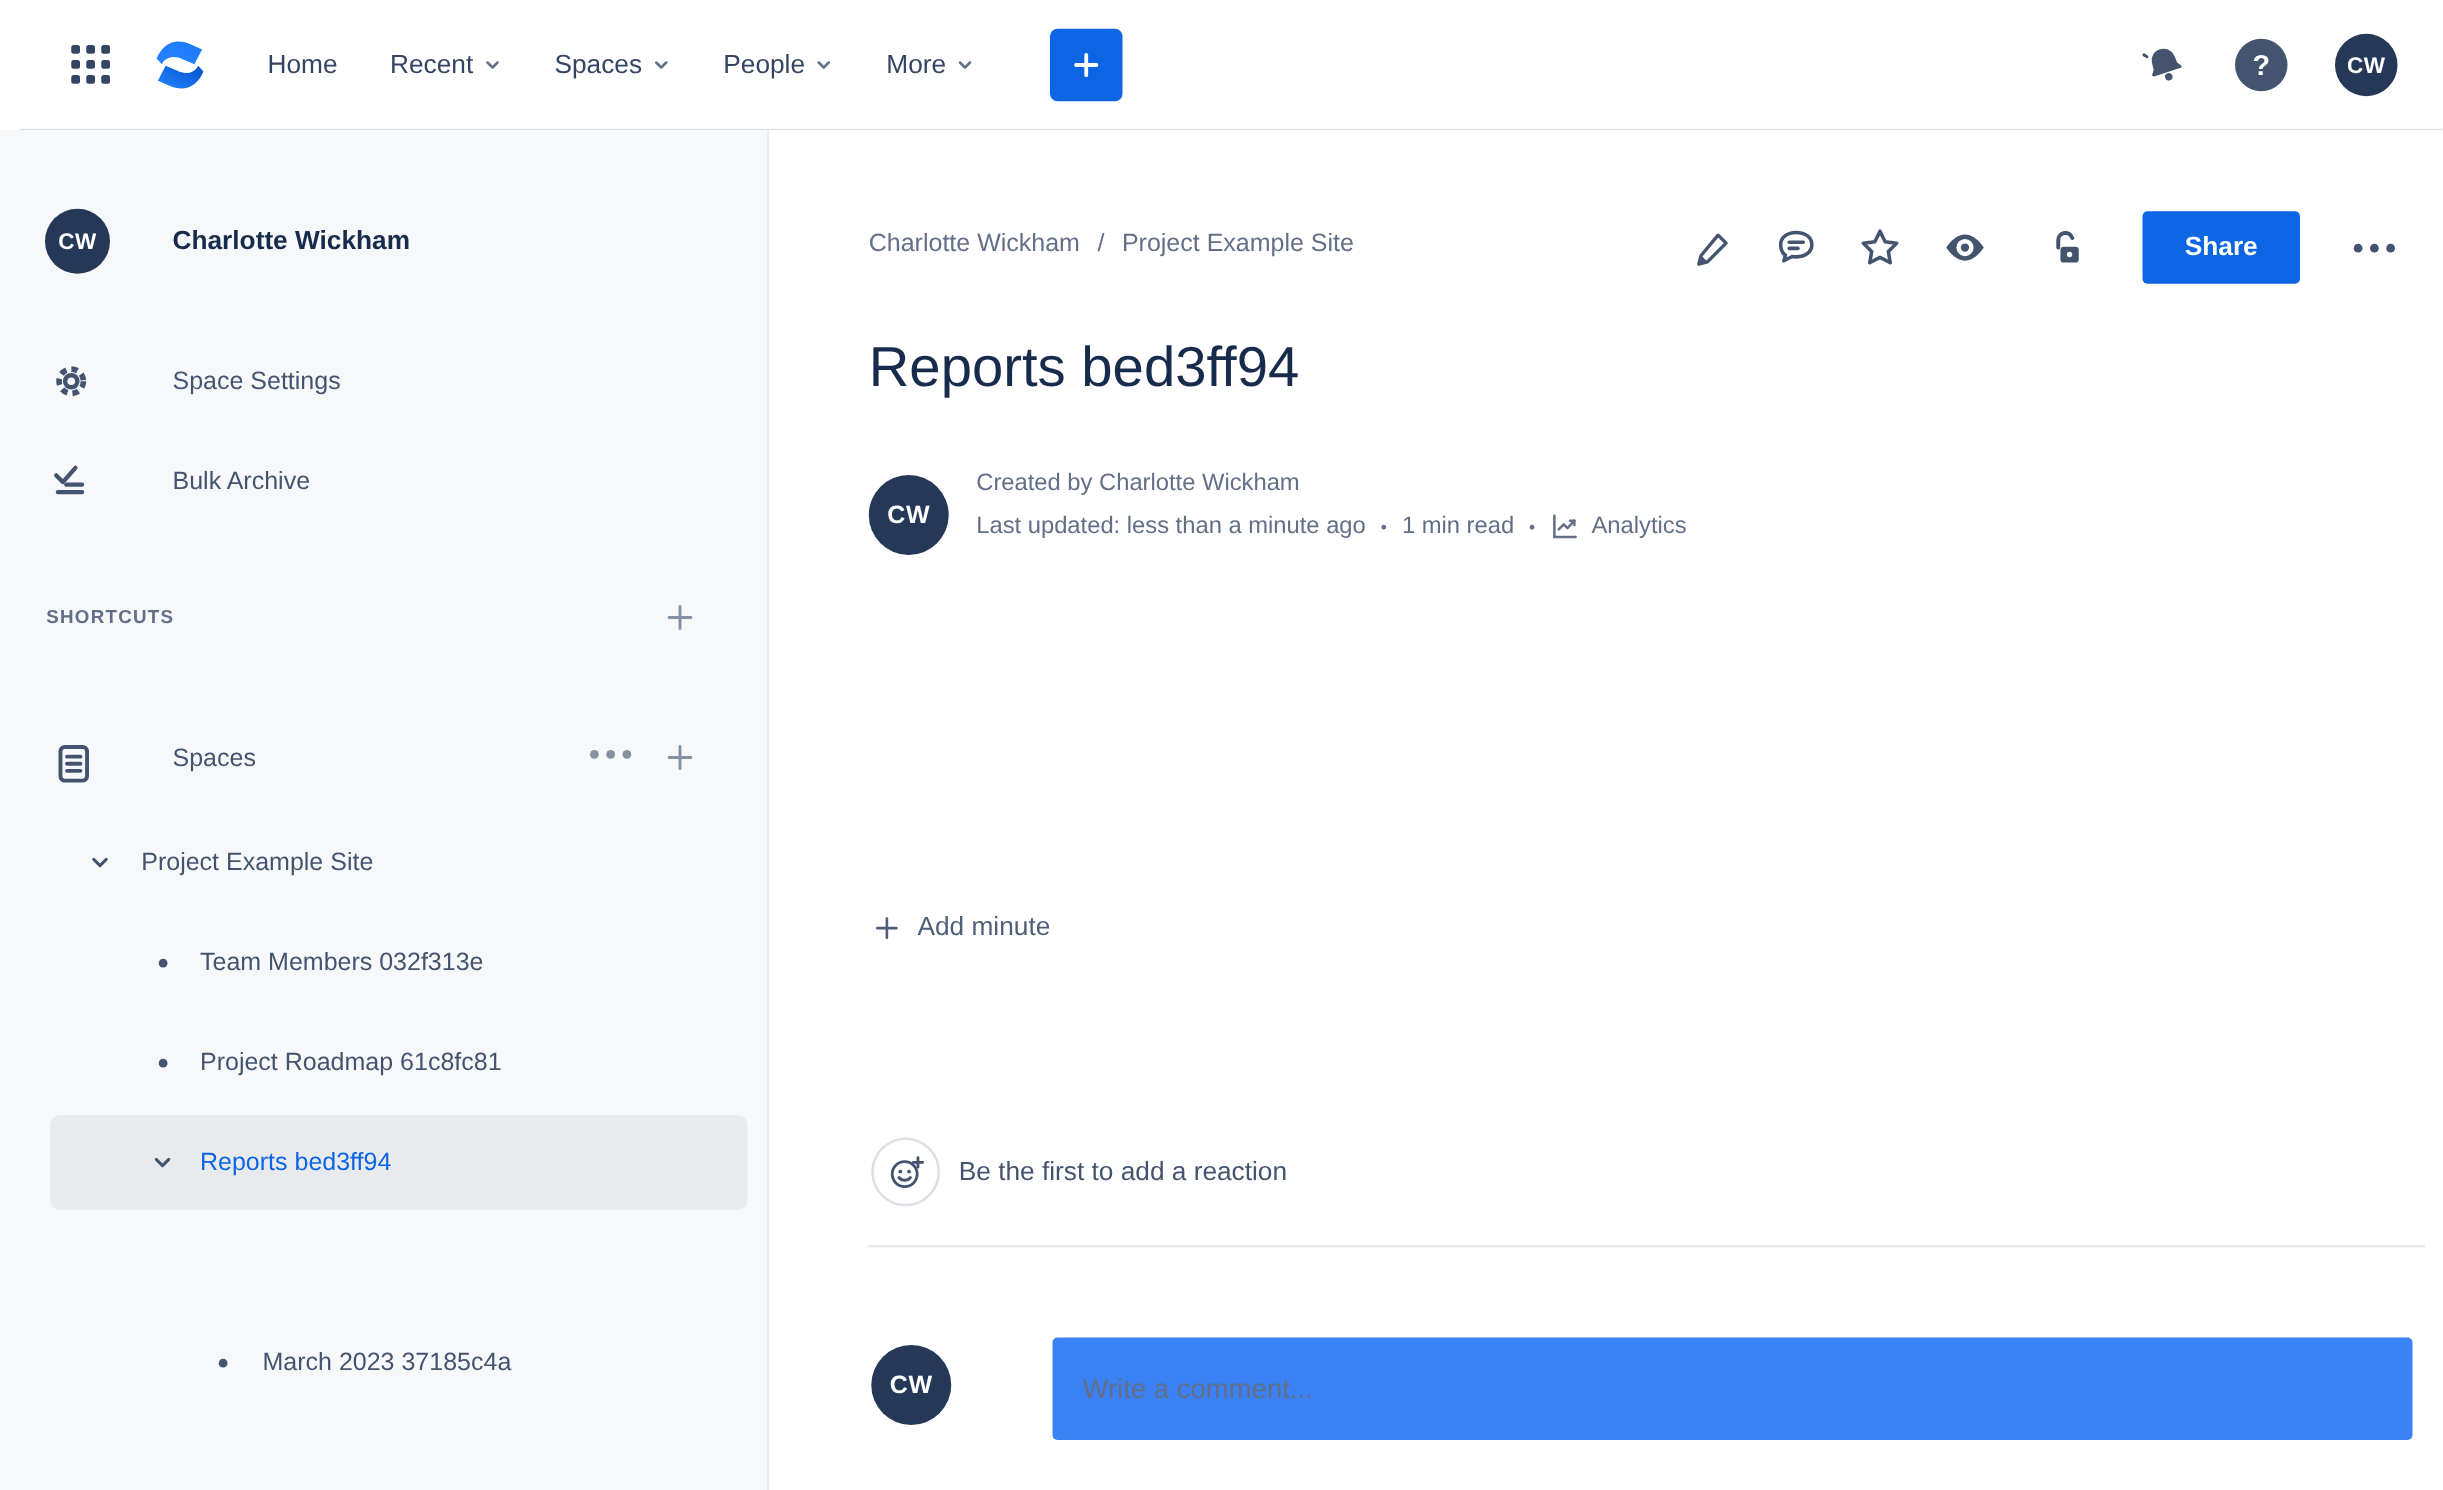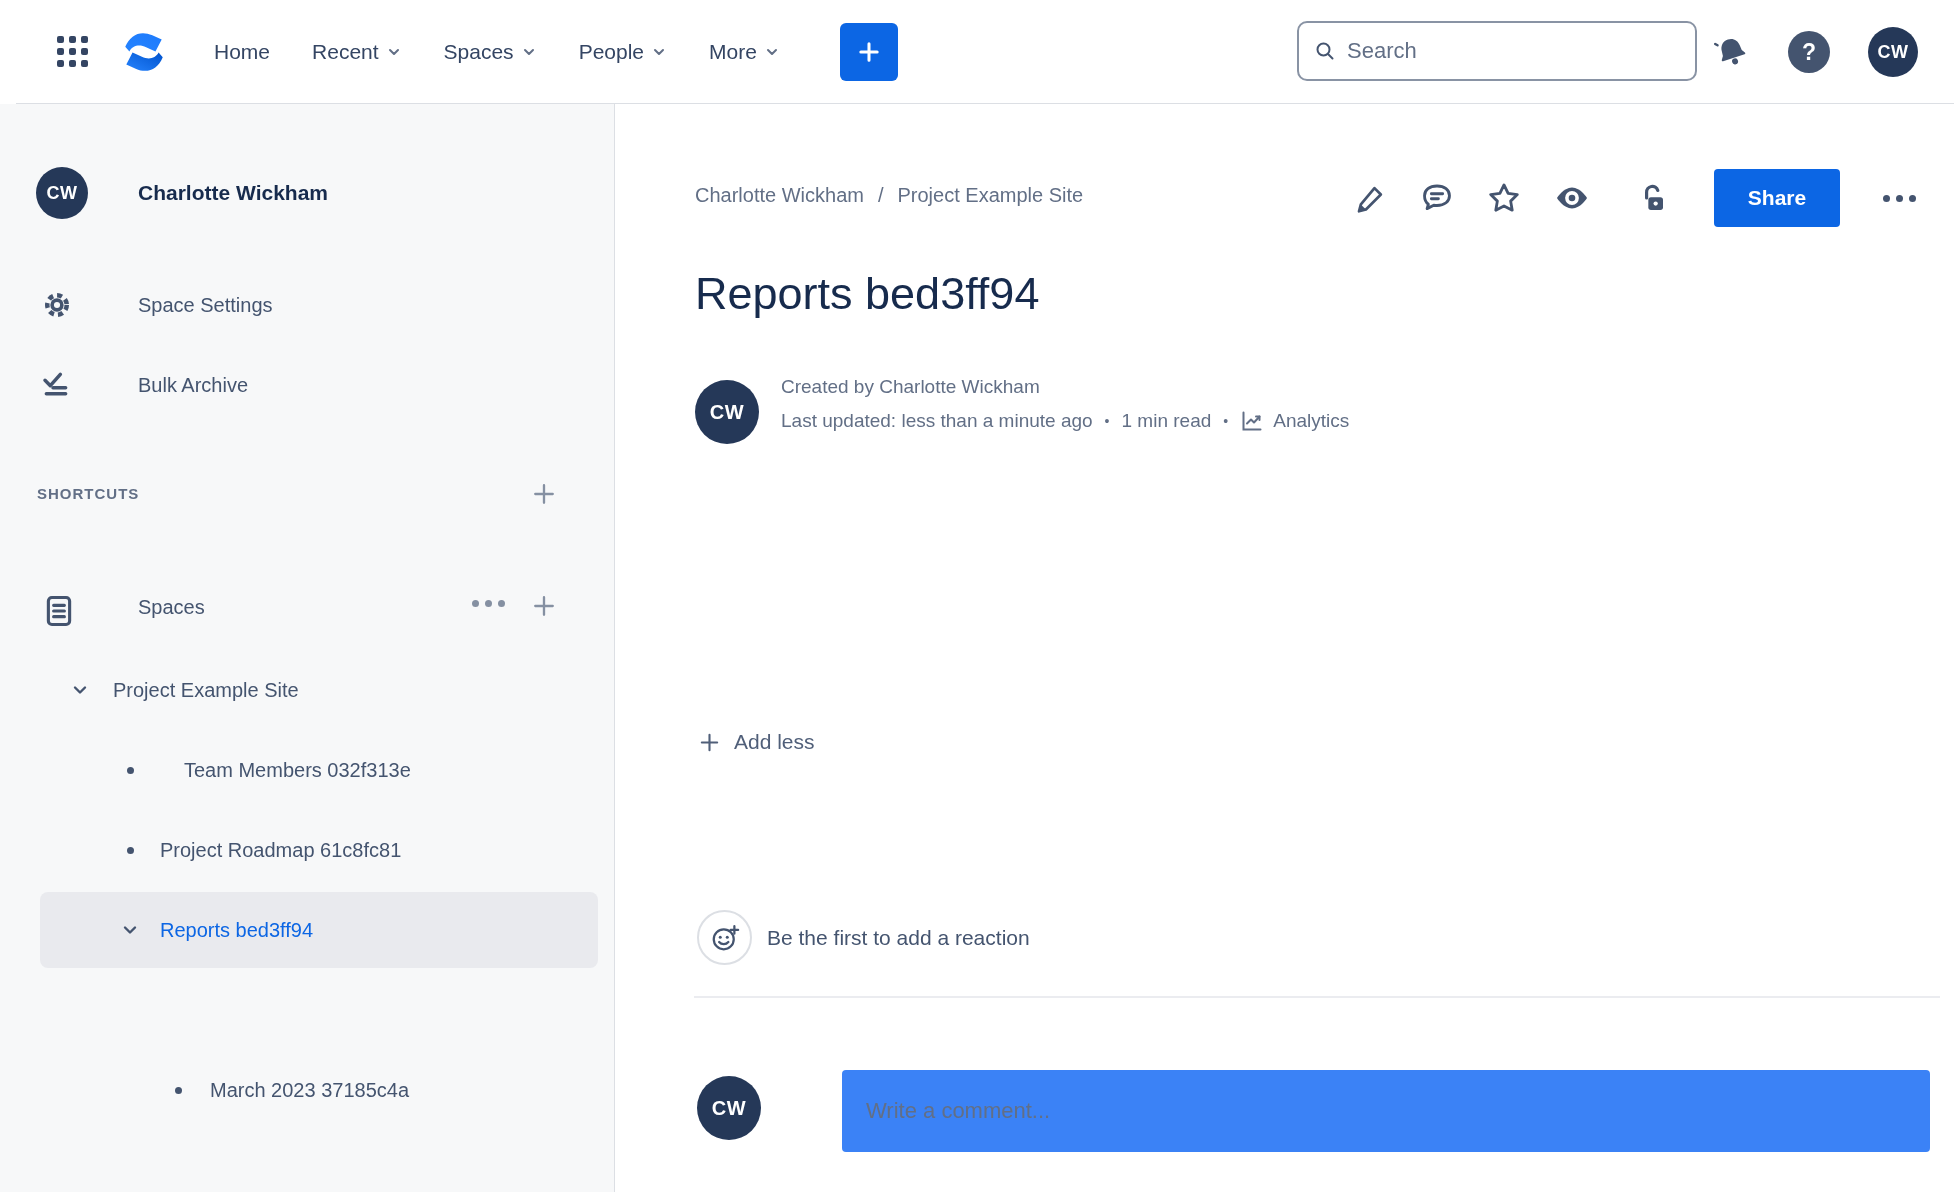--- a/index.html
+++ b/index.html
@@ -66,21 +66,21 @@
   .tree-row.lvl0 { padding-left:68px; } .tree-row.lvl0 .t-label { margin-left:21px; }
   .tree-row.lvl1 { padding-left:118px; } .tree-row.lvl1 .t-label { margin-left:18px; }
   .tree-row.lvl2 { padding-left:166px; } .tree-row.lvl2 .t-label { margin-left:20px; }
   .bullet { width:24px; display:flex; justify-content:center; }
   .bullet i { width:7px; height:7px; border-radius:50%; background:#44546F; }
   .tree-row.selected {
     left:40px; width:558px; height:76px; background:#E9EAEE; border-radius:8px;
     padding-left:78px;
   }
   .tree-row.selected .t-label { color:#0C66E4; }
-  .t-pes { top:564px; } .t-tm { top:644px;gap:24px; } .t-pr { top:724px; }
+  .t-pes { top:564px; } .t-tm { top:644px; } .t-pr { top:724px; }
   .t-rep { top:788px; } .t-jan { top:884px; } .t-mar { top:964px; }
 
   
   .main { position:relative; flex:1; background:#fff; }
   .breadcrumb { position:absolute; left:80px; top:80px; font-size:20px; color:#626F86; display:flex; gap:14px; align-items:center; }
   .breadcrumb a { color:#626F86; text-decoration:none; cursor:pointer; }
   .crumb-sep { color:#626F86; }
 
   .actions { position:absolute; top:62px; right:38px; height:64px; display:flex; align-items:center; gap:33px; }
   .share-btn {
@@ -184,27 +184,20 @@
         </svg>
     </div>
   </nav>
 
   <button class="create-btn">
     <svg width="28" height="28" viewBox="0 0 24 24">
         <path d="M12 5v14M5 12h14" stroke="#fff" stroke-width="2.6" stroke-linecap="round"></path>
       </svg>
   </button>
 
-  <div class="search-wrap">
-    <svg width="24" height="24" viewBox="0 0 24 24">
-      <circle cx="10.5" cy="10.5" r="6" fill="none" stroke="#44546F" stroke-width="2"></circle>
-      <path d="M15 15l4.5 4.5" stroke="#44546F" stroke-width="2" stroke-linecap="round"></path>
-    </svg>
-    <input type="text" placeholder="Search" style="">
-  </div>
 
   <div class="topbar-right">
     <button class="icon-btn">
       <svg width="36" height="36" viewBox="0 0 24 24" style="transform:rotate(-18deg);">
         <path d="M12 3.2c3.7 0 6 2.6 6.3 6.1l.3 3.4 1.5 2.2c.3.5 0 1.1-.6 1.1H4.5c-.6 0-.9-.6-.6-1.1l1.5-2.2.3-3.4C6 5.8 8.3 3.2 12 3.2z" fill="#44546F"></path>
         <circle cx="12" cy="18.6" r="2" fill="#44546F"></circle>
         <path d="M4.2 4.8L3 3.4" stroke="#44546F" stroke-width="1.6" stroke-linecap="round"></path>
       </svg>
     </button>
     <button class="icon-btn">
@@ -373,21 +366,21 @@
           <span>Analytics</span>
         </span>
       </div>
     </div>
 
 
     <div class="add-label">
       <svg width="23" height="23" viewBox="0 0 24 24">
           <path d="M12 4v16M4 12h16" stroke="#505F79" stroke-width="2.2" stroke-linecap="round"></path>
         </svg>
-      <span>Add less</span>
+      <span>Add minute</span>
     </div>
 
     <div class="reaction-row">
       <button class="reaction-btn">
         <svg width="30" height="30" viewBox="0 0 24 24">
           <circle cx="11" cy="13" r="8" fill="none" stroke="#44546F" stroke-width="1.8"></circle>
           <circle cx="8.2" cy="11.4" r="1.2" fill="#44546F"></circle>
           <circle cx="13.8" cy="11.4" r="1.2" fill="#44546F"></circle>
           <path d="M7.3 15.2a4.8 4.8 0 0 0 7.4 0" fill="none" stroke="#44546F" stroke-width="1.8" stroke-linecap="round"></path>
           <path d="M19.5 2.5v6M16.5 5.5h6" stroke="#44546F" stroke-width="1.8" stroke-linecap="round"></path>

